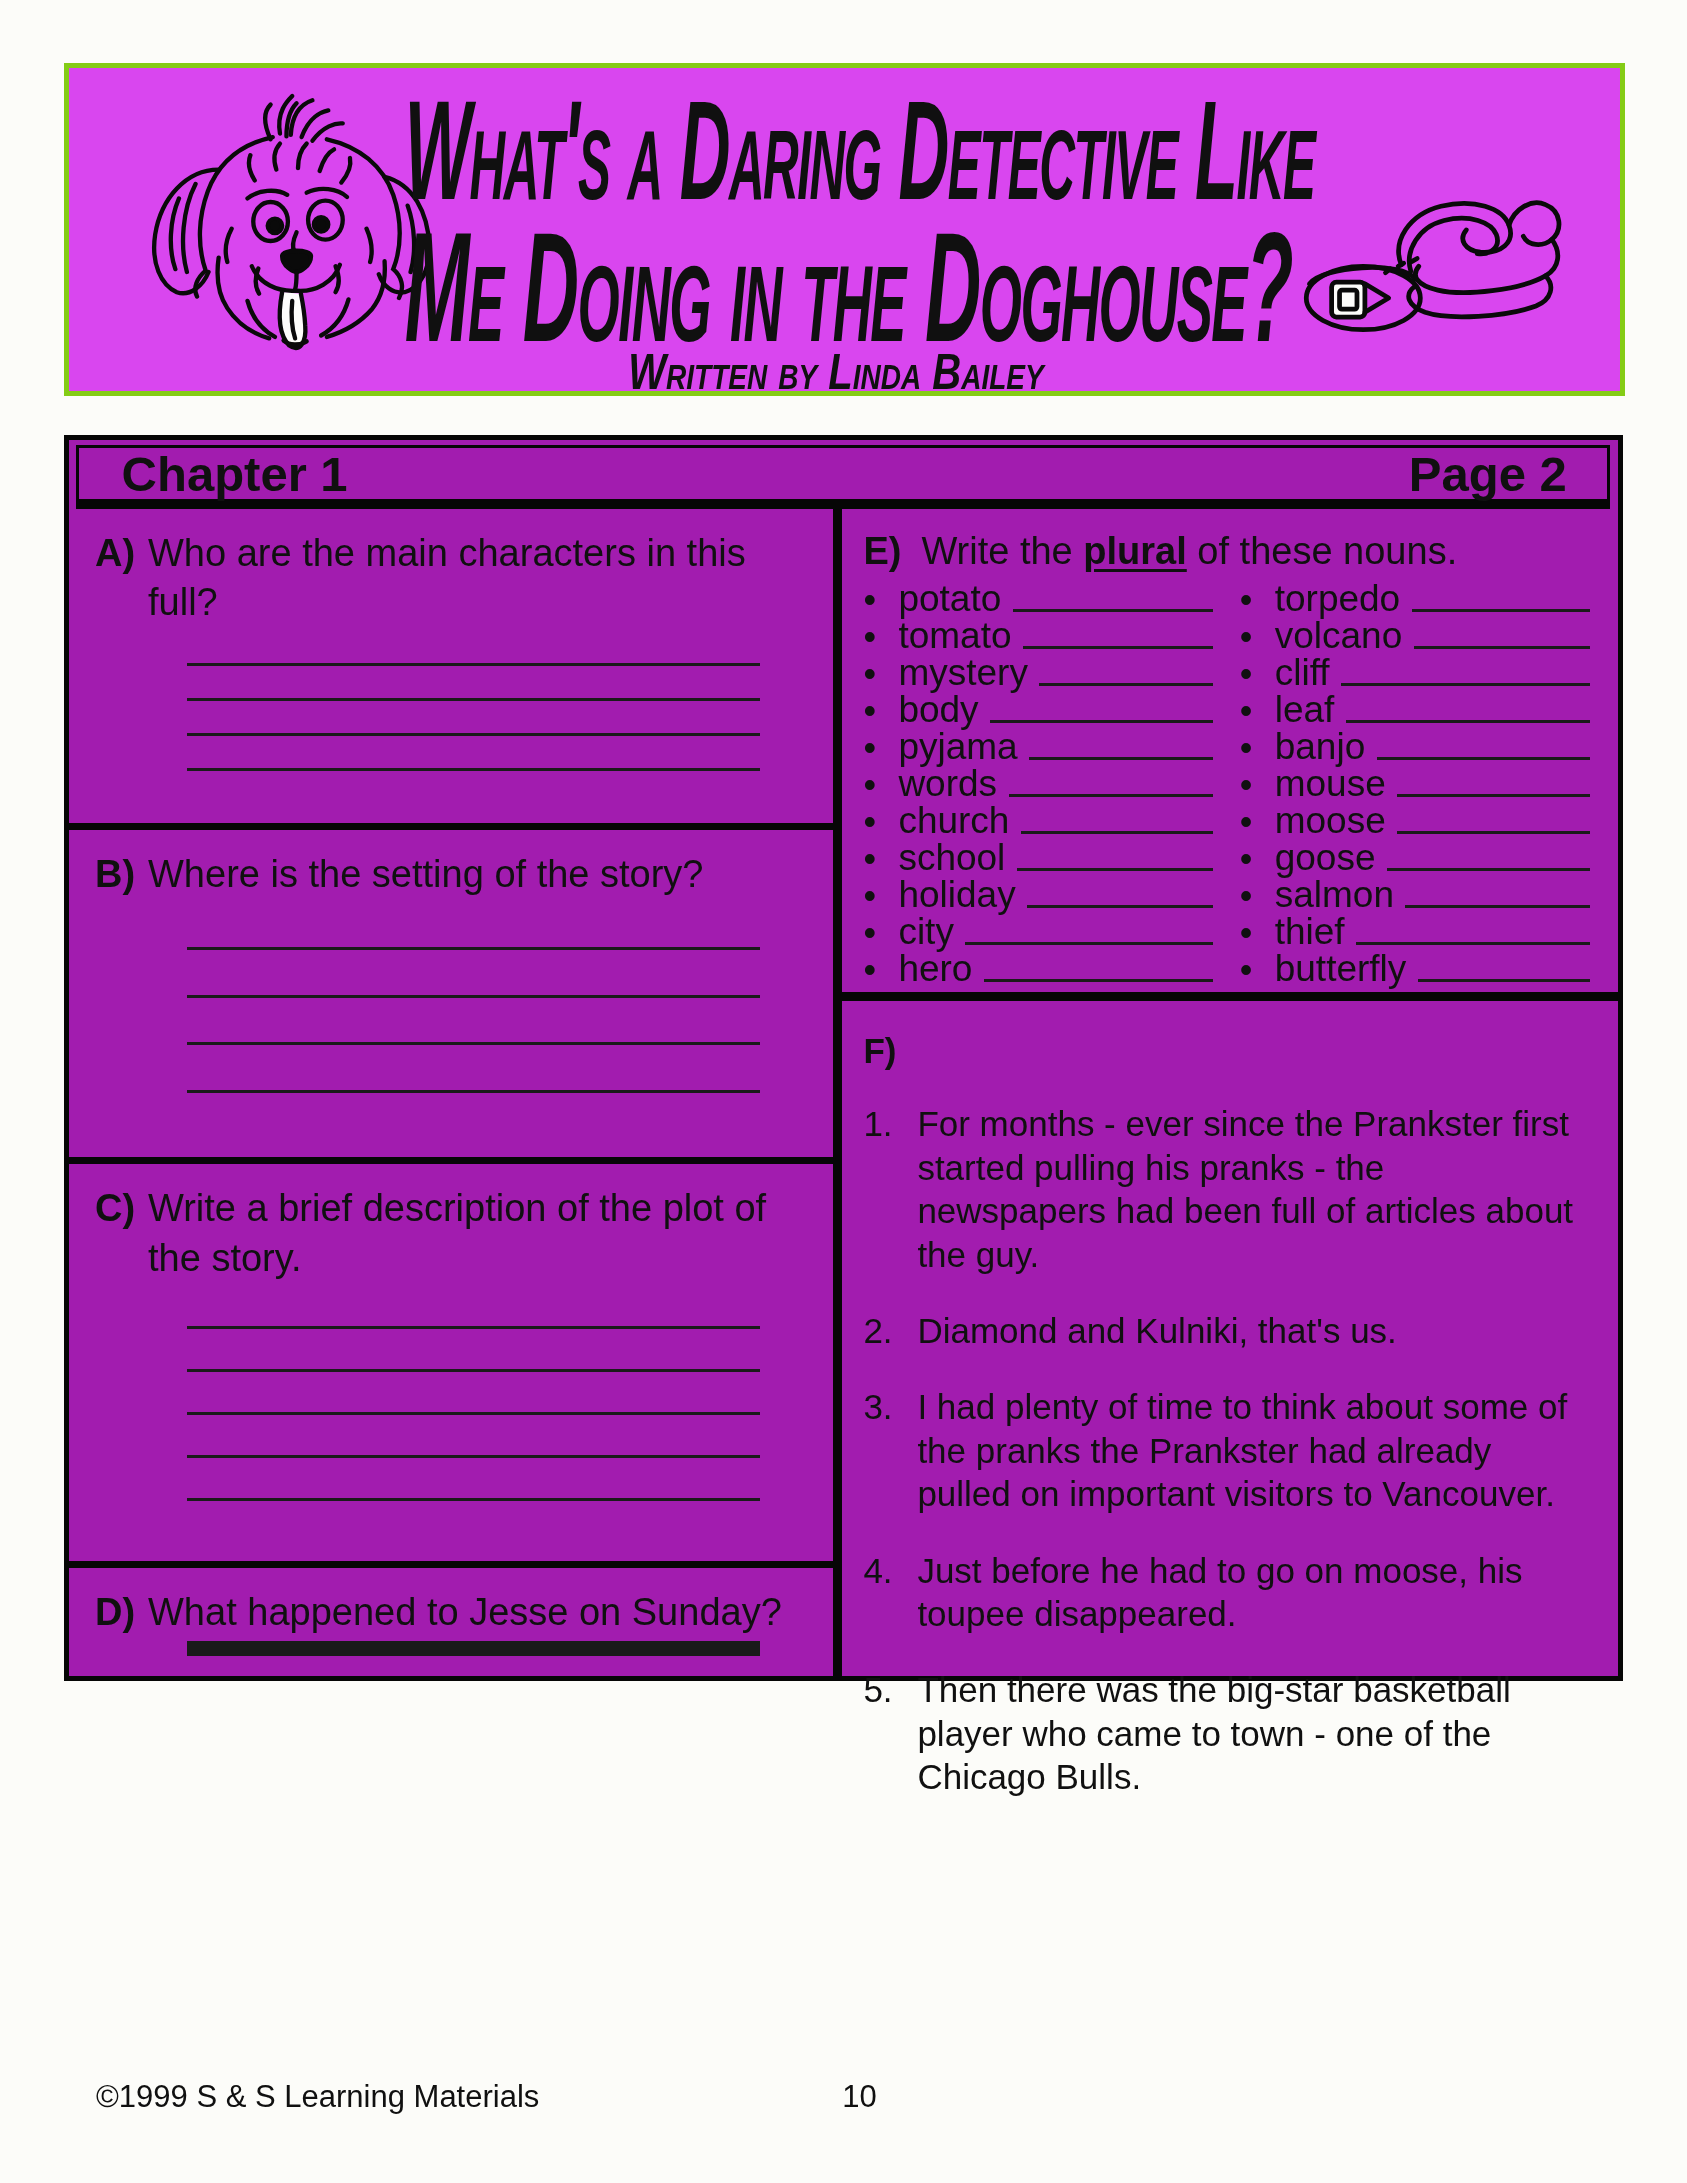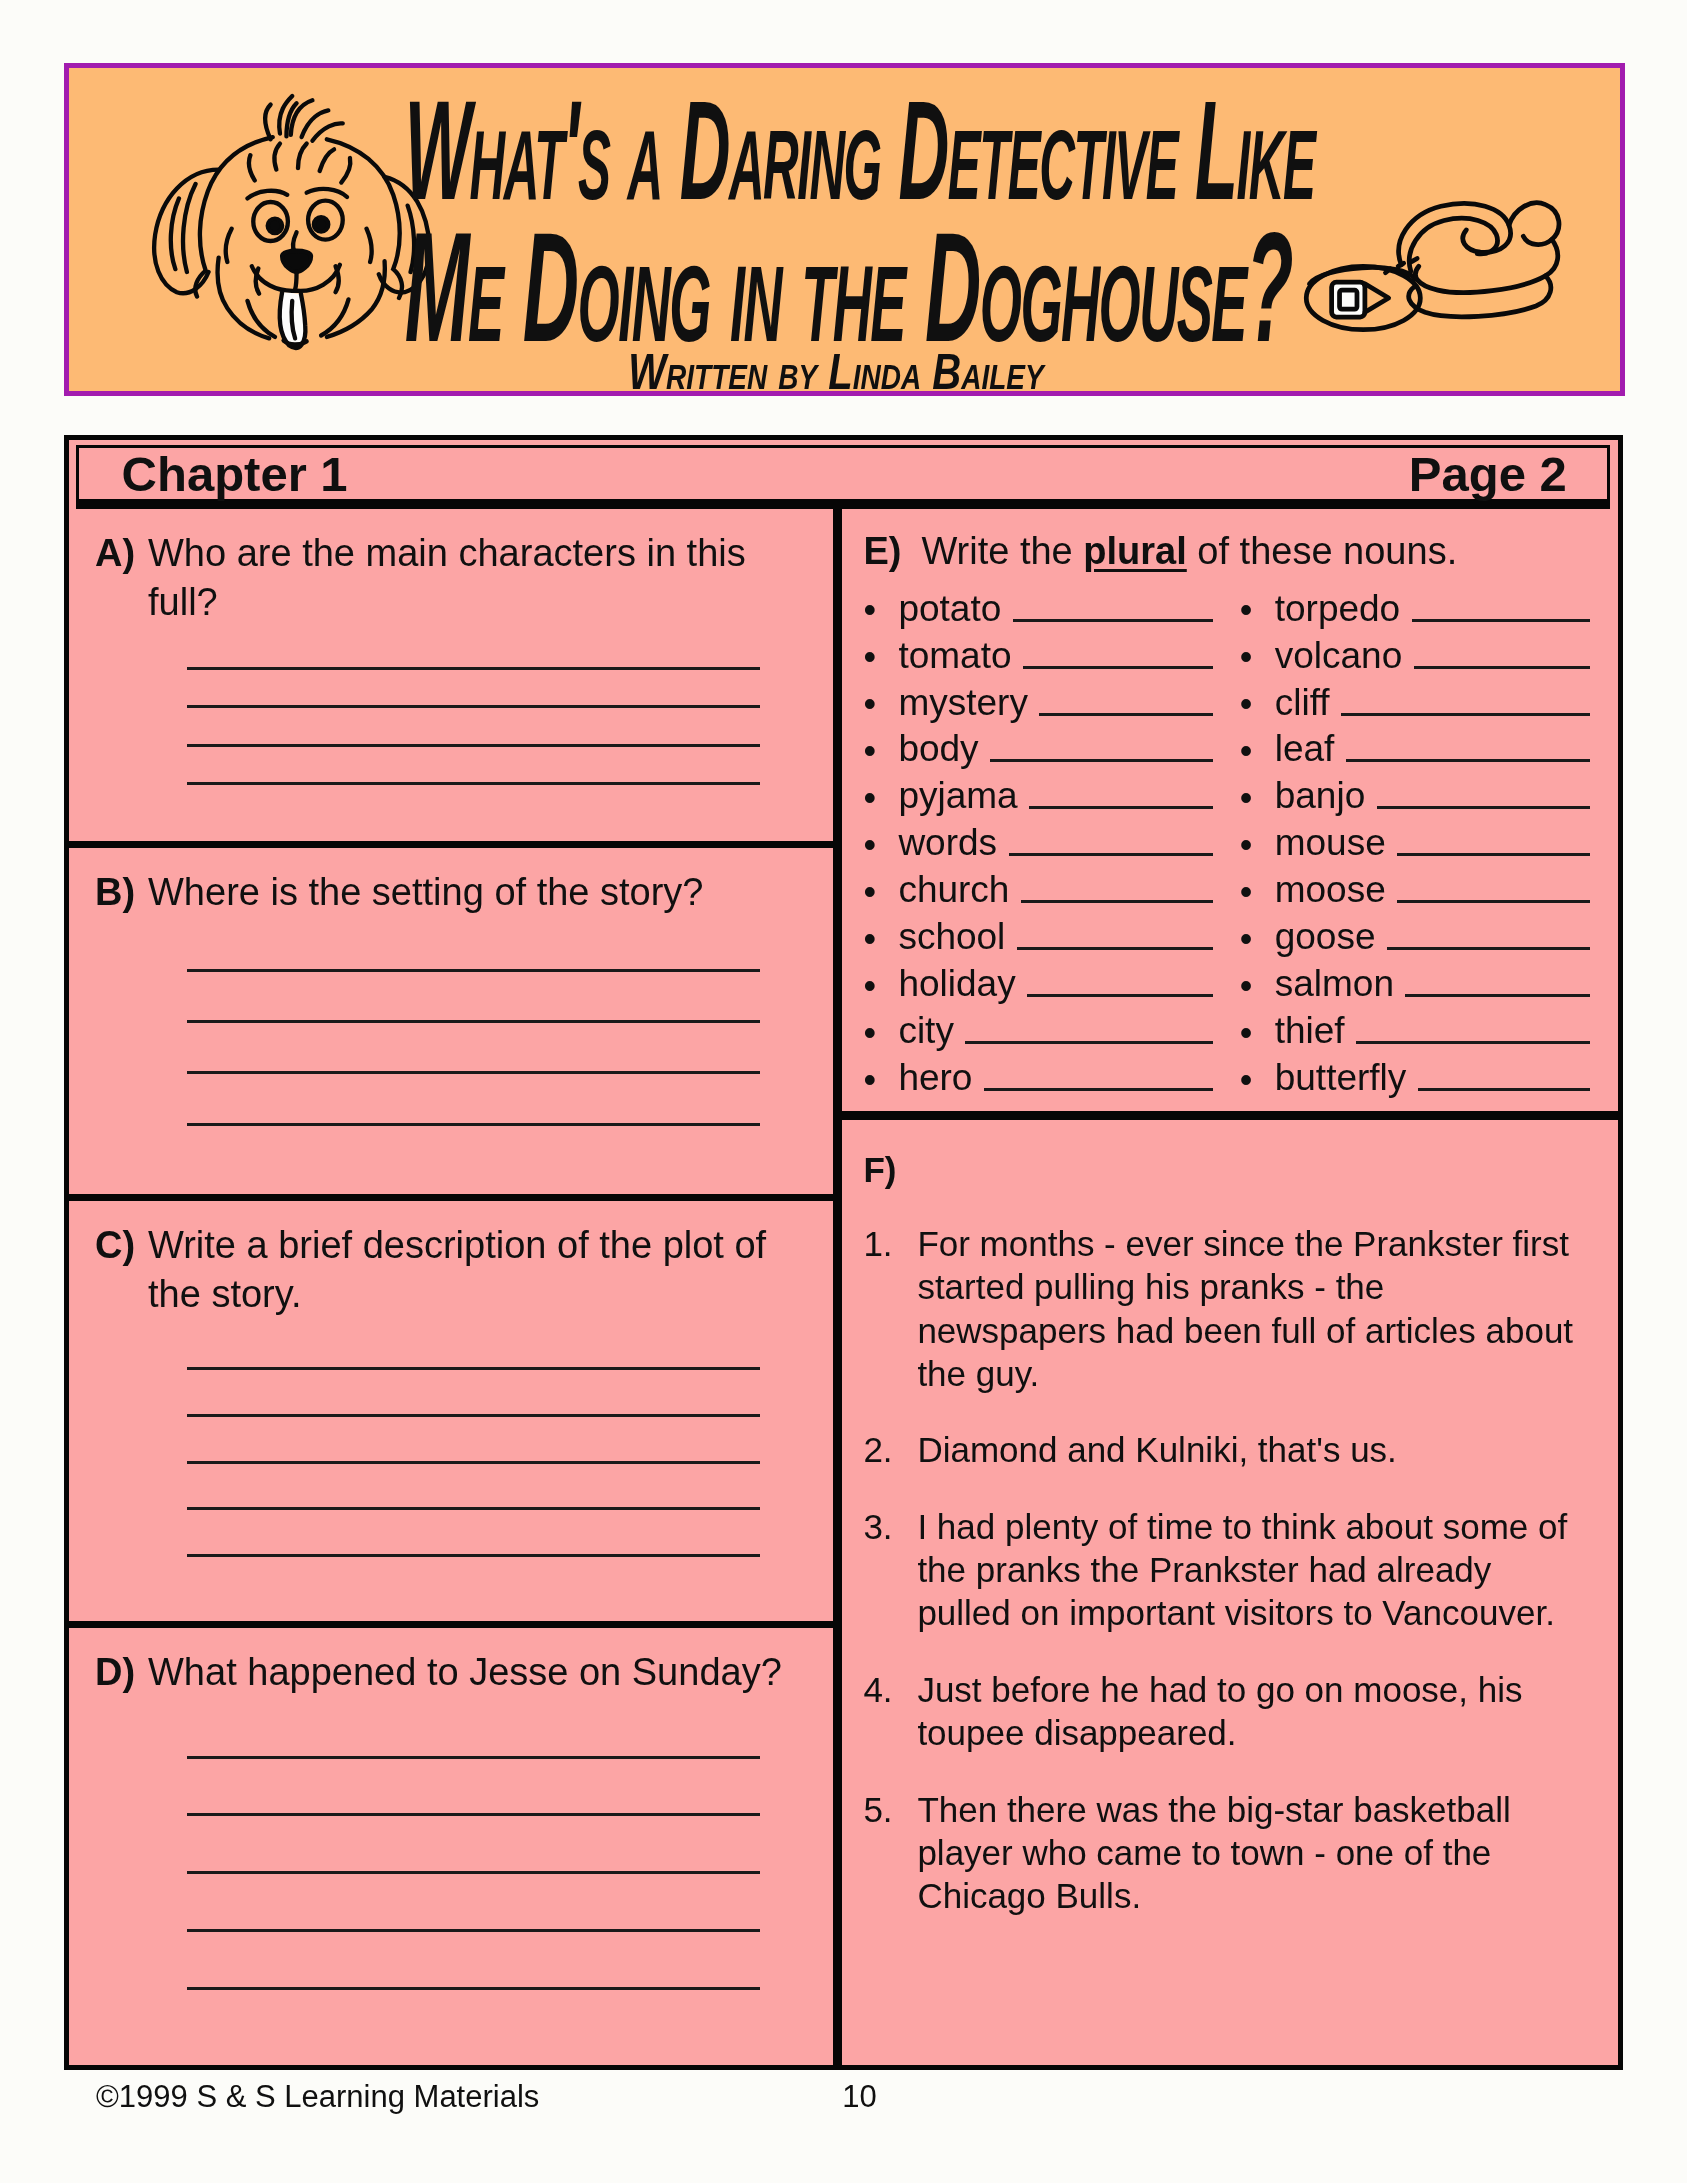--- a/index.html
+++ b/index.html
@@ -1,35 +1,35 @@
 <!DOCTYPE html>
 <html style="font-size:13px"><head>
 <meta charset="utf-8">
 <style>
   html,body{margin:0;padding:0;background:#ffffff;}
   .page{position:relative;width:1687px;height:2183px;background:#fcfcf9;
         font-family:"Liberation Sans", sans-serif;color:#101010;overflow:hidden;}
 
   
   .banner{position:absolute;left:64px;top:63px;width:1551px;height:323px;
-          border:5px solid #a21caf;background:#fdba74;}
+          border:5px solid #84cc16;background:#d946ef;}
   .dog-svg{position:absolute;left:15px;top:15px;width:428px;height:303px;}
   .collar-svg{position:absolute;right:43px;top:97px;width:288px;height:198px;}
   .titles{position:absolute;left:313px;right:330px;top:0;height:100%;text-align:center;
           font-weight:bold;font-style:italic;font-variant:small-caps;line-height:1;}
   .t1{position:absolute;top:13px;left:0;right:0;font-size:74px;letter-spacing:-1.6px;
       transform:scale(0.95,1.9);transform-origin:top center;white-space:nowrap;}
   .t2{position:absolute;top:142px;left:0;right:0;font-size:82px;letter-spacing:-1.6px;
       transform:scale(0.95,1.9);transform-origin:top center;white-space:nowrap;}
   .byline{position:absolute;top:278px;left:0;right:0;font-size:40px;
       transform:scale(1,1.25);transform-origin:top center;white-space:nowrap;}
 
   
-  .main{position:absolute;left:64px;top:435px;width:1559px;height:1635px;
-        box-sizing:border-box;border:5.8px solid #060606;background:#fca5a5;
+  .main{position:absolute;left:64px;top:435px;width:1559px;height:1246px;
+        box-sizing:border-box;border:5.8px solid #060606;background:#a21caf;
         display:flex;flex-direction:column;}
   .chapterbar{flex:none;margin:5px 8.2px 0 6.6px;height:64px;box-sizing:border-box;
         border:3.3px solid #060606;border-bottom:10.7px solid #060606;
         display:flex;align-items:center;justify-content:space-between;
         padding:0 40px 0 43px;font-size:49px;font-weight:bold;}
   .columns{flex:1;display:flex;min-height:0;}
   .col-left{flex:none;width:773px;border-right:9px solid #060606;
         display:flex;flex-direction:column;box-sizing:border-box;}
   .col-right{flex:1;min-width:0;display:flex;flex-direction:column;}
 

